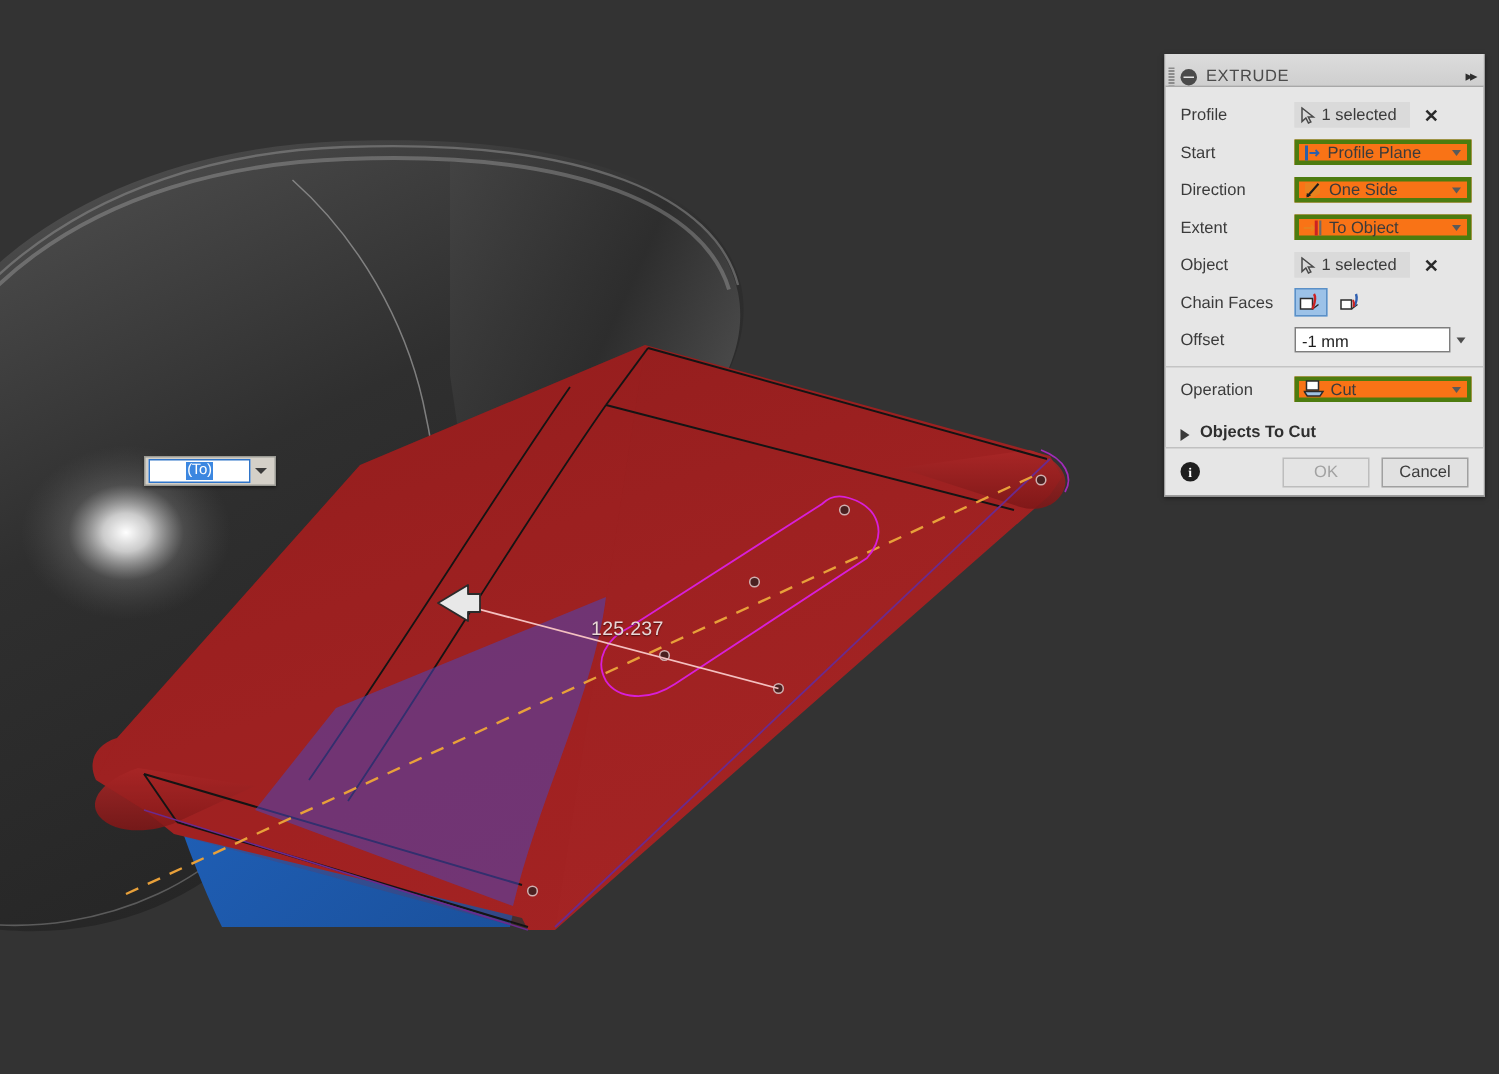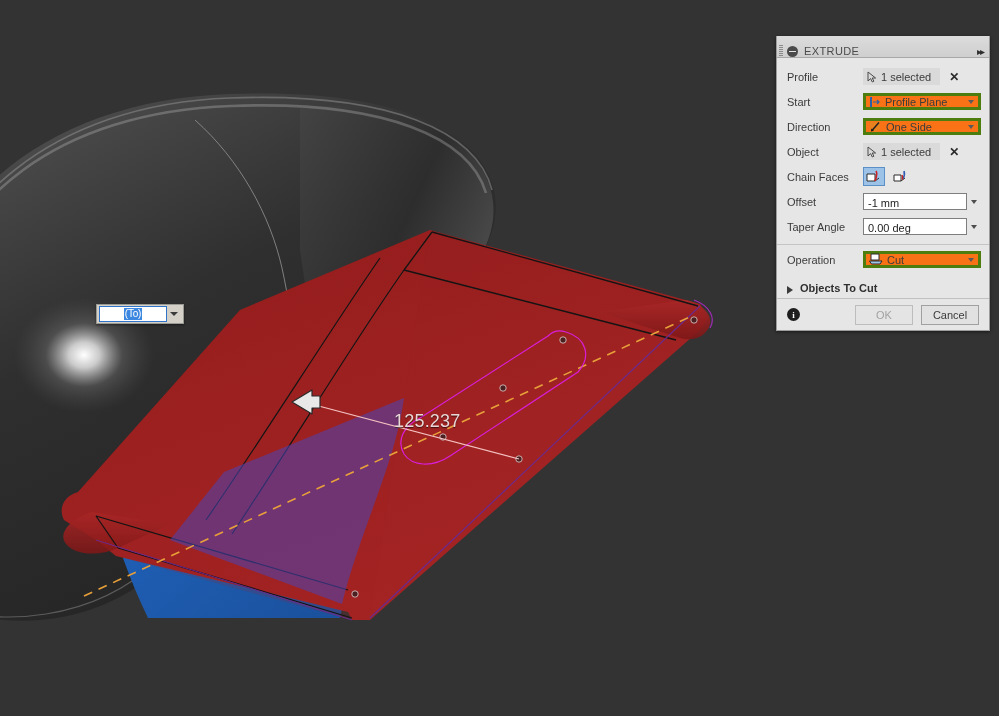--- a/index.html
+++ b/index.html
@@ -68,21 +68,21 @@
     width: 0; height: 0;
     border-left: 4px solid transparent;
     border-right: 4px solid transparent;
     border-top: 4px solid #3a3a3a;
   }
 
   
   #dim-label {
     position: absolute;
     left: 394px; top: 411px;
-    font-size: 18px;
+    font-size: 13px;
     color: #e9d7d7;
     text-shadow: 0 1px 1px rgba(0,0,0,.6);
     letter-spacing: .2px;
     white-space: nowrap;
   }
 
   
   #extrude-panel {
     position: absolute;
     left: 776px; top: 36px;
@@ -510,20 +510,36 @@
             <path d="M2.0 10.6 L2.2 7.6 L5.0 9.4 Z" fill="#1d1d1d"></path>
           </svg>
           <span class="txt">One Side</span>
           <span class="caret">
             <i></i>
             </span>
         </div>
       </div>
     </div>
 
+    <div class="row">
+      <div class="label">Extent</div>
+      <div class="ctl">
+        <div class="combo">
+          <svg width="13" height="12" viewBox="0 0 13 12">
+            <path d="M0 6 L7 6 M5 4 L7 6 L5 8" fill="none" stroke="#e8821e" stroke-width="1.3"></path>
+            <rect x="7.5" y="1" width="2" height="10" fill="#cc2222"></rect>
+            <rect x="10.5" y="1" width="1.4" height="10" fill="#6a6a6a"></rect>
+          </svg>
+          <span class="txt">To Object</span>
+          <span class="caret">
+            <i></i>
+            </span>
+        </div>
+      </div>
+    </div>
 
     <div class="row">
       <div class="label">Object</div>
       <div class="ctl">
         <div class="sel-btn">
           <svg width="11" height="12" viewBox="0 0 11 12">
             <path d="M1 1 L1 10 L3.6 7.6 L5.3 11 L6.9 10.2 L5.2 7 L8.6 7 Z" fill="none" stroke="#4a4a4a" stroke-width="1"></path>
           </svg>
           <span class="txt">1 selected</span>
         </div>
@@ -559,31 +575,20 @@
       <div class="ctl">
         <div class="textbox">
           <span>-1 mm</span>
         </div>
         <span class="ext-caret">
           <i></i>
           </span>
       </div>
     </div>
 
-    <div class="row">
-      <div class="label">Taper Angle</div>
-      <div class="ctl">
-        <div class="textbox">
-          <span>0.00 deg</span>
-        </div>
-        <span class="ext-caret">
-          <i></i>
-          </span>
-      </div>
-    </div>
 
     <div class="divider"></div>
 
     <div class="row">
       <div class="label">Operation</div>
       <div class="ctl">
         <div class="combo">
           <svg width="14" height="13" viewBox="0 0 14 13">
             <path d="M2 1 L10 1 L10 7 L2 7 Z" fill="#ffffff" stroke="#2b2b2b" stroke-width="1"></path>
             <path d="M0.5 8 L13 8 L11 11 L2.5 11 Z" fill="#9fc3e4" stroke="#2b2b2b" stroke-width="1"></path>

